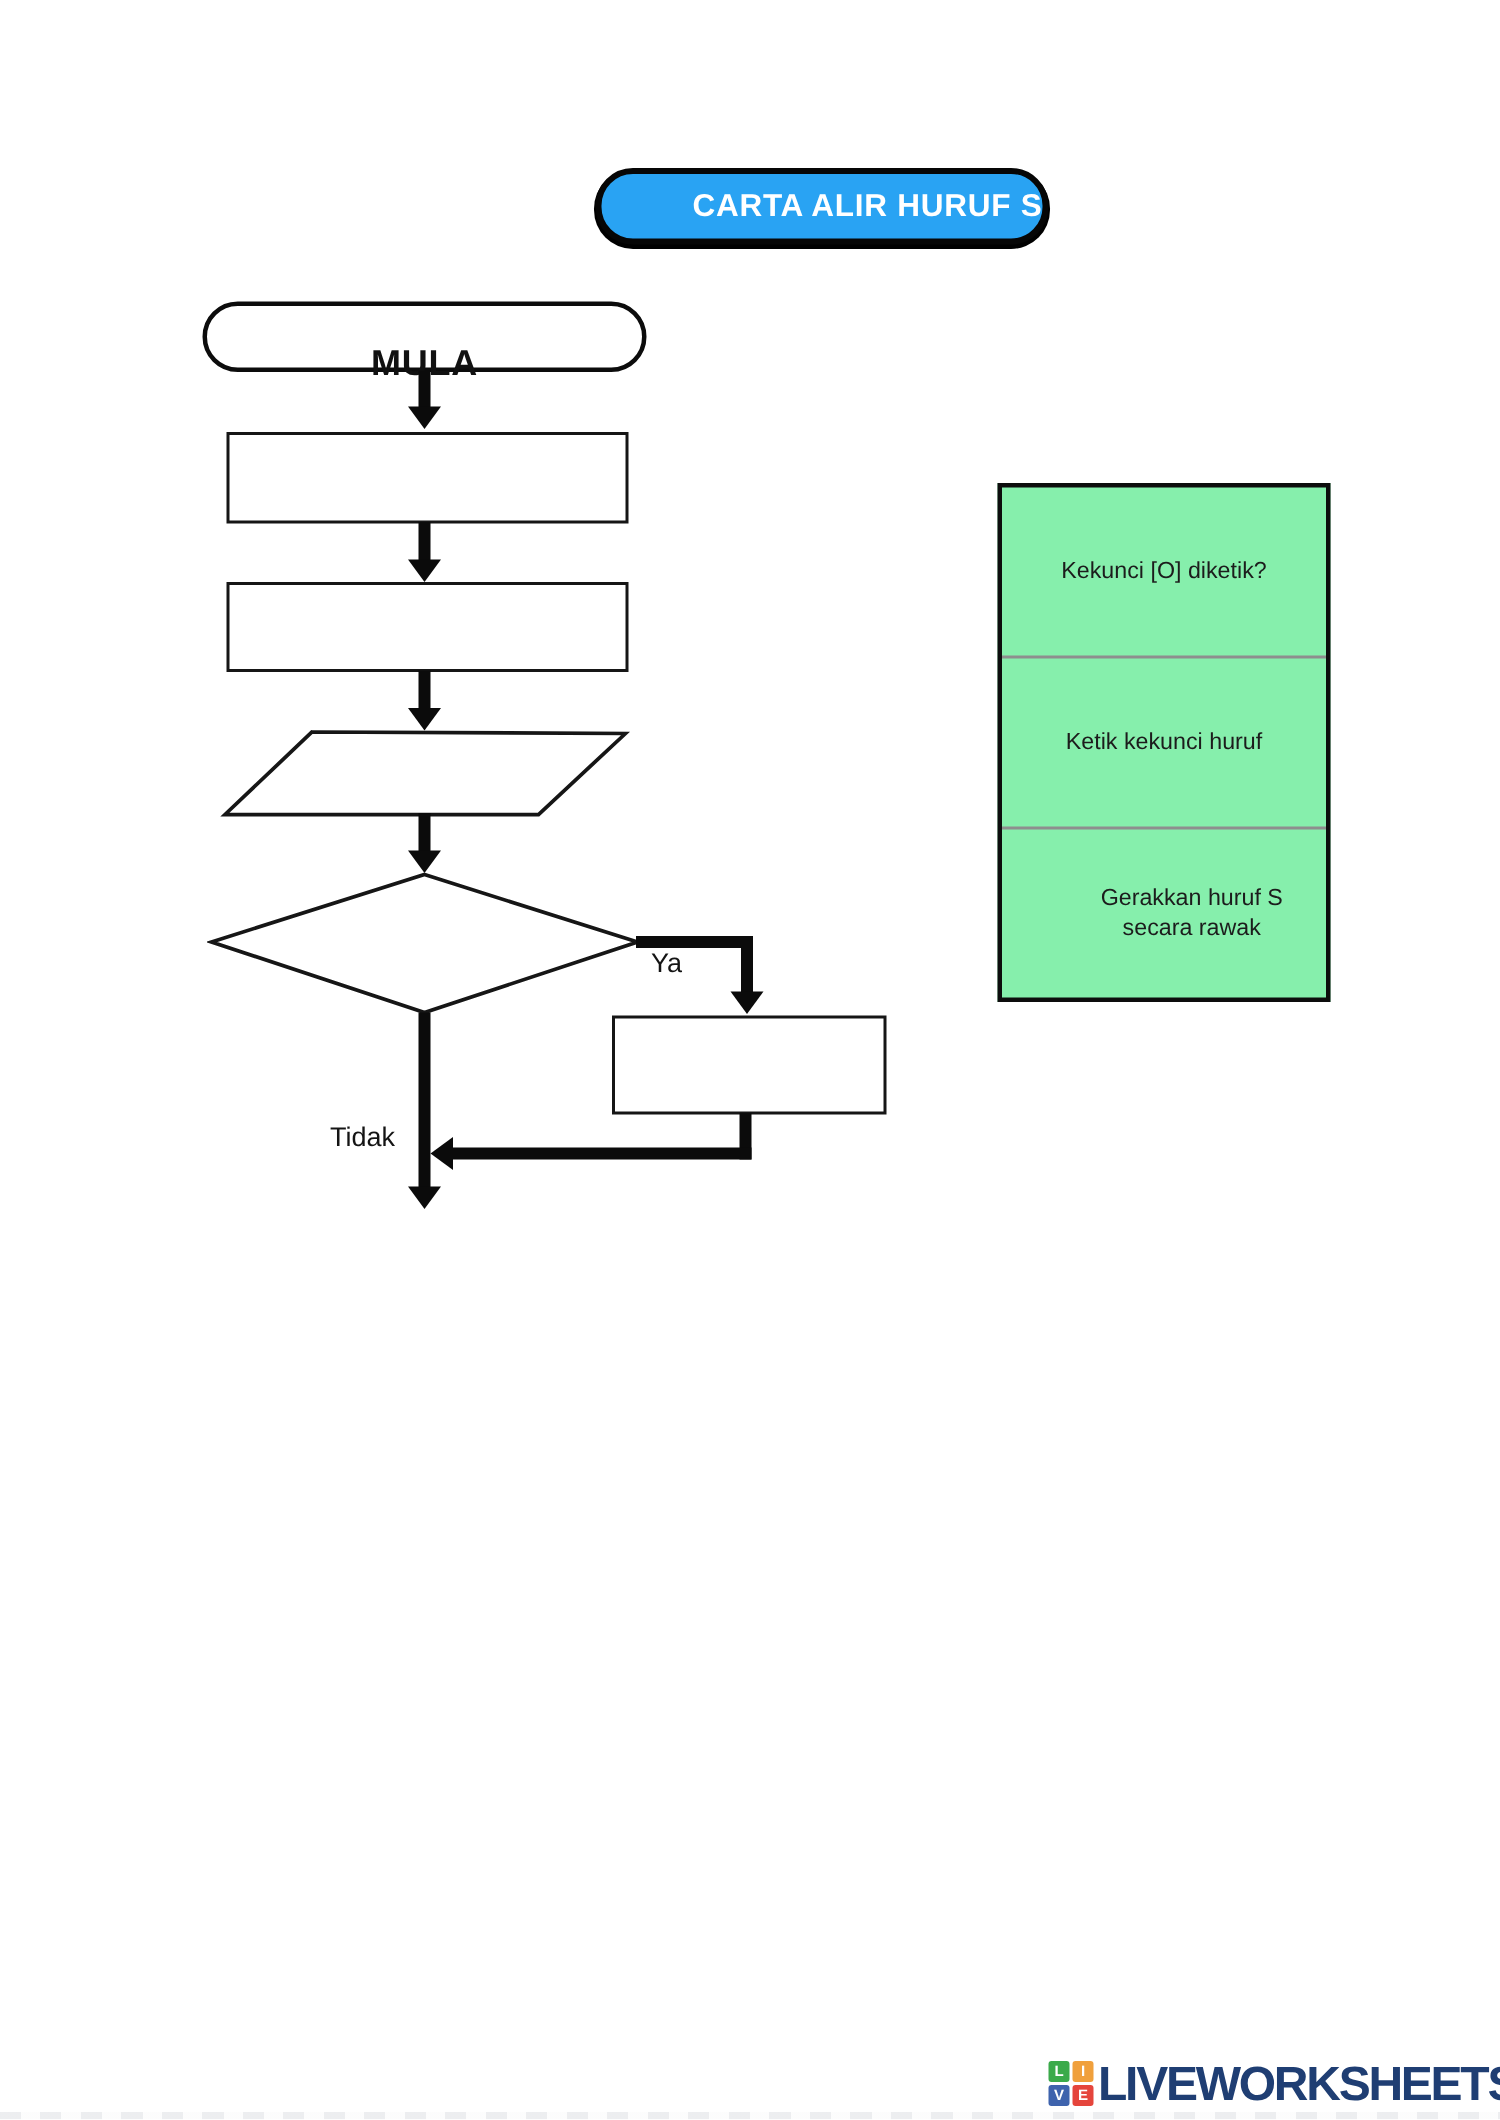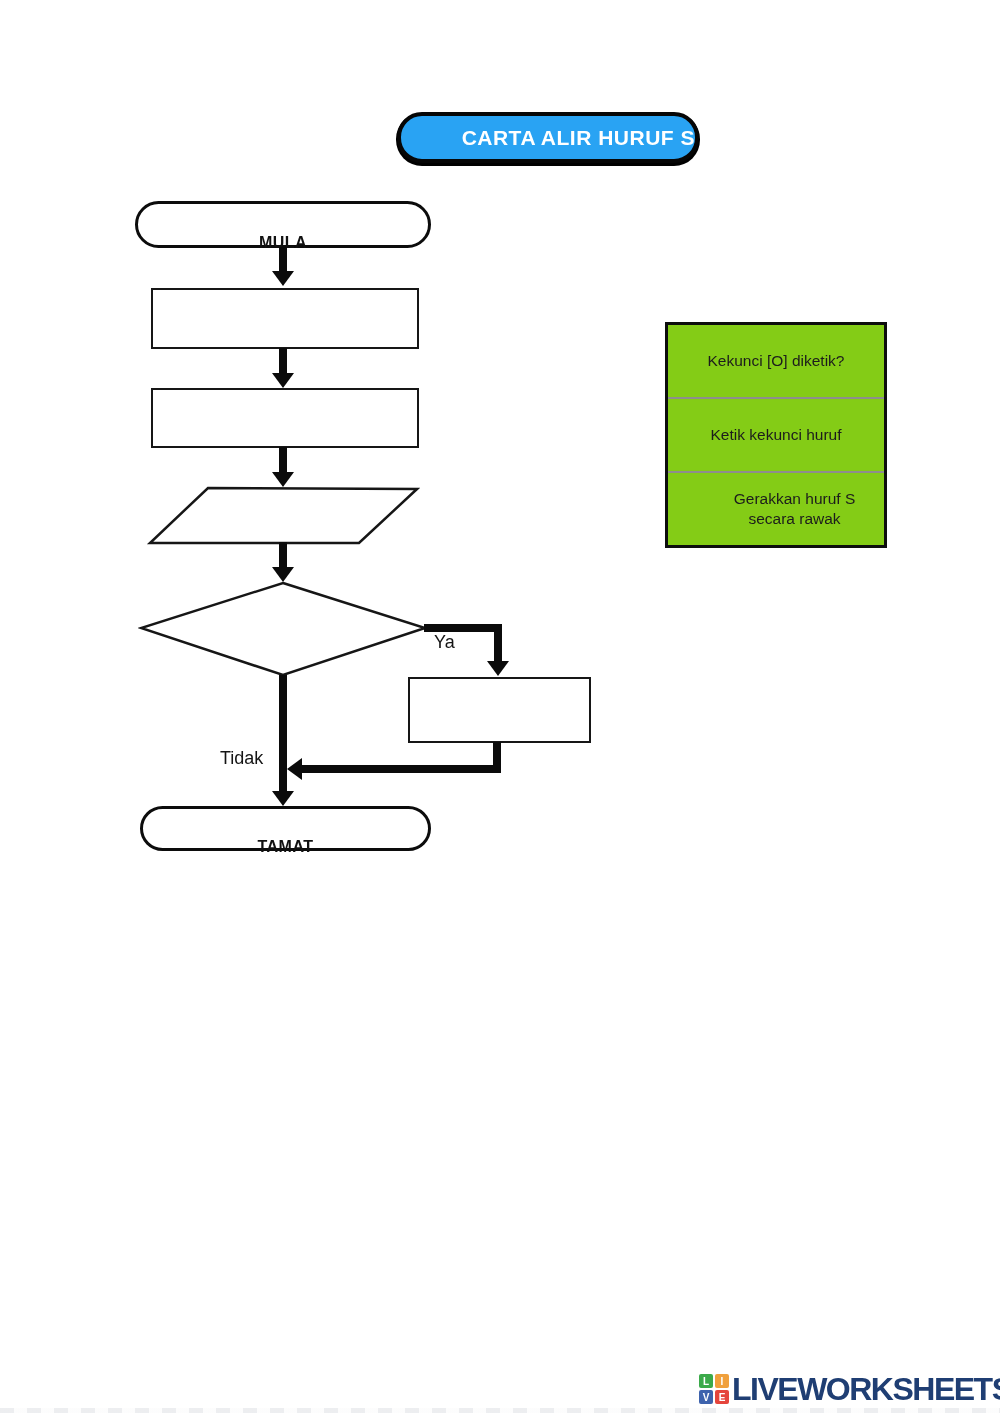--- a/index.html
+++ b/index.html
@@ -19,21 +19,21 @@
   }
   .title-banner span {
     color:#ffffff; font-weight:bold; font-size:21px; letter-spacing:.5px;
   }
 
   
   .stadium {
     position:absolute; background:#ffffff; border:3px solid #0c0c0c;
     border-radius:24px; display:flex; align-items:center; justify-content:center;
   }
-  .stadium span { font-weight:bold; font-size:16px; color:#111; letter-spacing:.5px;margin-top:36px; }
+  .stadium span { font-weight:bold; font-size:24px; color:#111; letter-spacing:.5px;margin-top:36px; }
   .flow-rect {
     position:absolute; background:#ffffff; border:2.5px solid #161616;
   }
   .shape-svg { position:absolute; }
 
   
   .varrow { position:absolute; width:22px; }
   .varrow .shaft {
     position:absolute; left:7px; top:0; width:8px; background:#0b0b0b;
   }
@@ -50,22 +50,22 @@
   }
   .head-left {
     position:absolute; width:0; height:0;
     border-top:11px solid transparent; border-bottom:11px solid transparent;
     border-right:15px solid #0b0b0b;
   }
   .branch-label { position:absolute; font-size:18px; color:#141414;margin-top:36px; }
 
   
   .answer-panel {
-    position:absolute; left:665px; top:322px; width:222px; height:226px;
-    background:#84cc16; border:3px solid #0d0d0d;
+    position:absolute; left:665px; top:322px; width:222px; height:346px;
+    background:#86efac; border:3px solid #0d0d0d;
     display:flex; flex-direction:column;
   }
   .answer-row {
     flex:1; display:flex; align-items:center; justify-content:center;
     text-align:center; padding:4px 14px;
     font-size:15.5px; line-height:1.3; color:#1c1c1c;
     border-bottom:2px solid #8e8e8e;
   }
   .answer-row:last-child { border-bottom:none;margin-left:37px; }
 
@@ -150,23 +150,20 @@
   <div class="bar" style="left:493px; top:742px; width:8px; height:31px;"></div>
   <div class="bar" style="left:300px; top:765px; width:201px; height:8px;"></div>
   <div class="head-left" style="left:287px; top:758px;"></div>
 
   <div class="branch-label" style="left:220px; top:712px;">Tidak</div>
   <div class="varrow" style="left:272px; top:675px; height:131px;">
     <div class="shaft" style="height:118px;"></div>
       <div class="head"></div>
   </div>
 
-  <div class="stadium" style="left:140px; top:806px; width:291px; height:45px;">
-    <span>TAMAT</span>
-  </div>
 
   <div class="answer-panel">
     <div class="answer-row">Kekunci [O] diketik?</div>
     <div class="answer-row">Ketik kekunci huruf</div>
     <div class="answer-row">Gerakkan huruf S secara rawak</div>
   </div>
 
   <div class="logo-grid">
     <div class="logo-cell c0">L</div>
     <div class="logo-cell c1">I</div>

